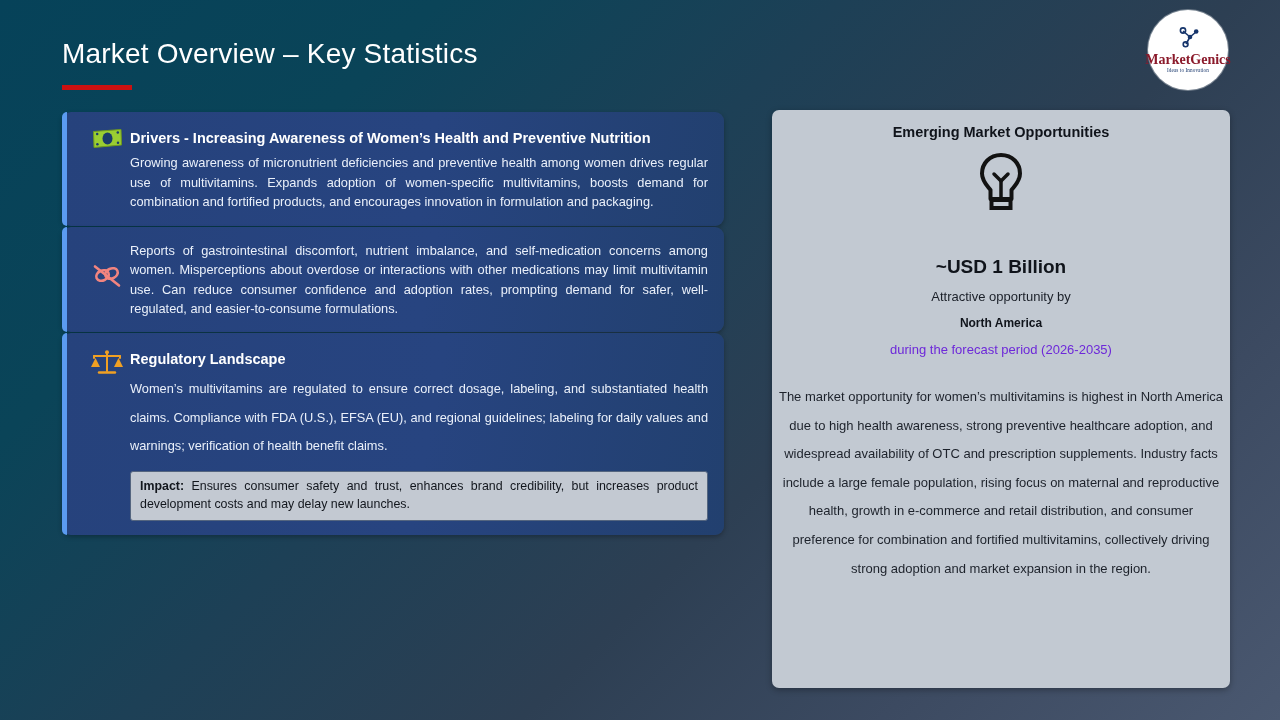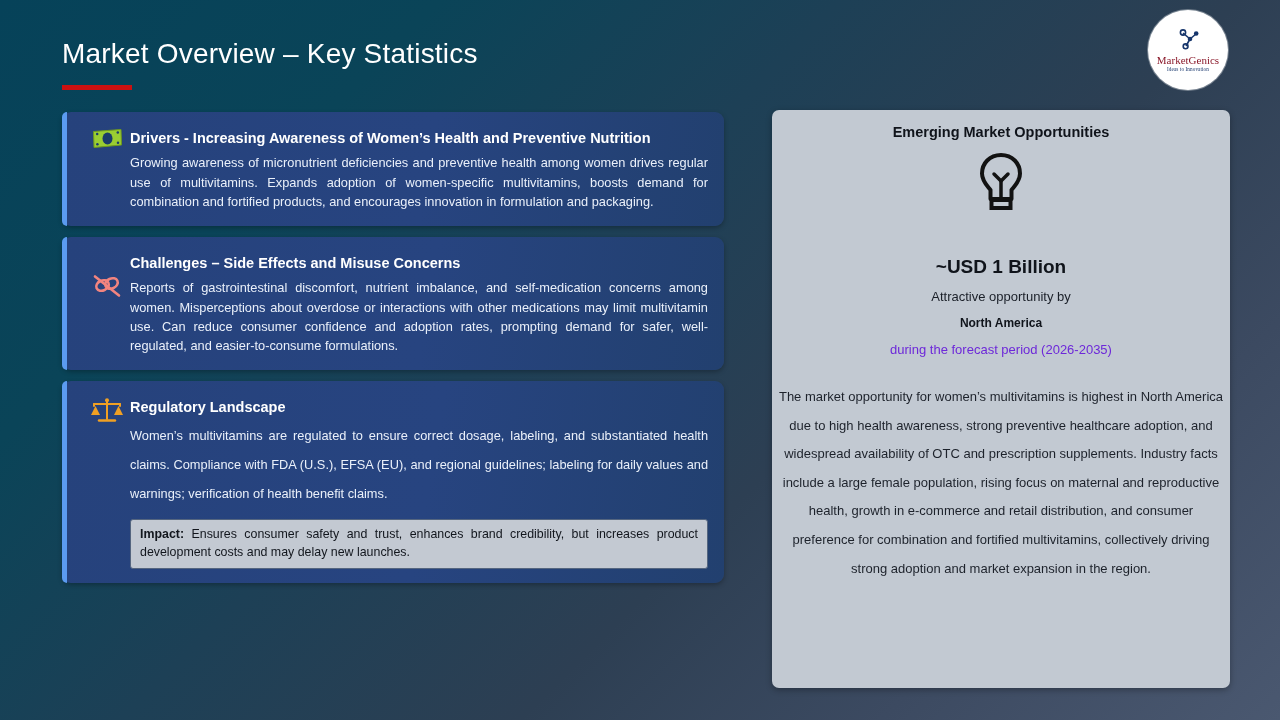--- a/index.html
+++ b/index.html
@@ -27,39 +27,39 @@
     position:absolute; right:52px; top:10px;
     width:80px; height:80px; border-radius:50%;
     background:#ffffff;
     display:flex; flex-direction:column;
     align-items:center; justify-content:center;
     box-shadow:0 0 0 1px rgba(255,255,255,.35);
   }
   #logo .logo-mark { margin-bottom:1px; }
   #logo .logo-name {
     font-family:"Liberation Serif", serif;
-    font-size:11px; font-weight:normal; color:#8b1a2b; line-height:1;
+    font-size:14px; font-weight:bold; color:#8b1a2b; line-height:1;
   }
   #logo .logo-tag {
     font-family:"Liberation Serif", serif;
     font-size:5.2px; color:#16356b; line-height:1.1; margin-top:1px;
     letter-spacing:.1px;
   }
 
   
   #left-col {
     position:absolute; left:62px; top:112px;
     width:662px;
   }
   .card {
     position:relative;
     background:linear-gradient(100deg,#26427c 0%,#274480 55%,#22406f 100%);
     border-radius:9px;
     padding:14px 16px 14px 22px;
-    margin-bottom:11px;
+    margin-bottom:1px;
     box-shadow:0 2px 5px rgba(0,0,0,.28);
   }
   .card::before {
     content:""; position:absolute; left:0; top:0; bottom:0;
     width:5px; border-radius:9px 0 0 9px;
     background:#5b9bf0;
   }
   .card-row { display:flex; align-items:flex-start; }
   .card-icon {
     flex:0 0 46px; width:46px; padding-top:2px;
@@ -172,21 +172,20 @@
       <div class="card-icon">
         <svg width="30" height="26" viewBox="0 0 30 26">
           <g fill="none" stroke="#f2847f" stroke-width="2.6" stroke-linecap="round">
             <ellipse cx="10.5" cy="12.5" rx="6.5" ry="5" transform="rotate(-25 10.5 12.5)"></ellipse>
             <ellipse cx="19.5" cy="10.5" rx="6.5" ry="5" transform="rotate(-25 19.5 10.5)"></ellipse>
             <line x1="3" y1="3.5" x2="27" y2="22.5"></line>
           </g>
         </svg>
       </div>
       <div class="card-body">
-        <div class="card-title">Challenges – Side Effects and Misuse Concerns</div>
         <div class="card-text">Reports of gastrointestinal discomfort, nutrient imbalance, and self-medication concerns among women. Misperceptions about overdose or interactions with other medications may limit multivitamin use. Can reduce consumer confidence and adoption rates, prompting demand for safer, well-regulated, and easier-to-consume formulations.</div>
       </div>
     </div>
   </div>
 
   <div class="card" id="card-regulatory">
     <div class="card-row">
       <div class="card-icon">
         <svg width="34" height="28" viewBox="0 0 34 28">
           <g stroke="#f0a023" stroke-width="2" fill="none" stroke-linecap="round">

